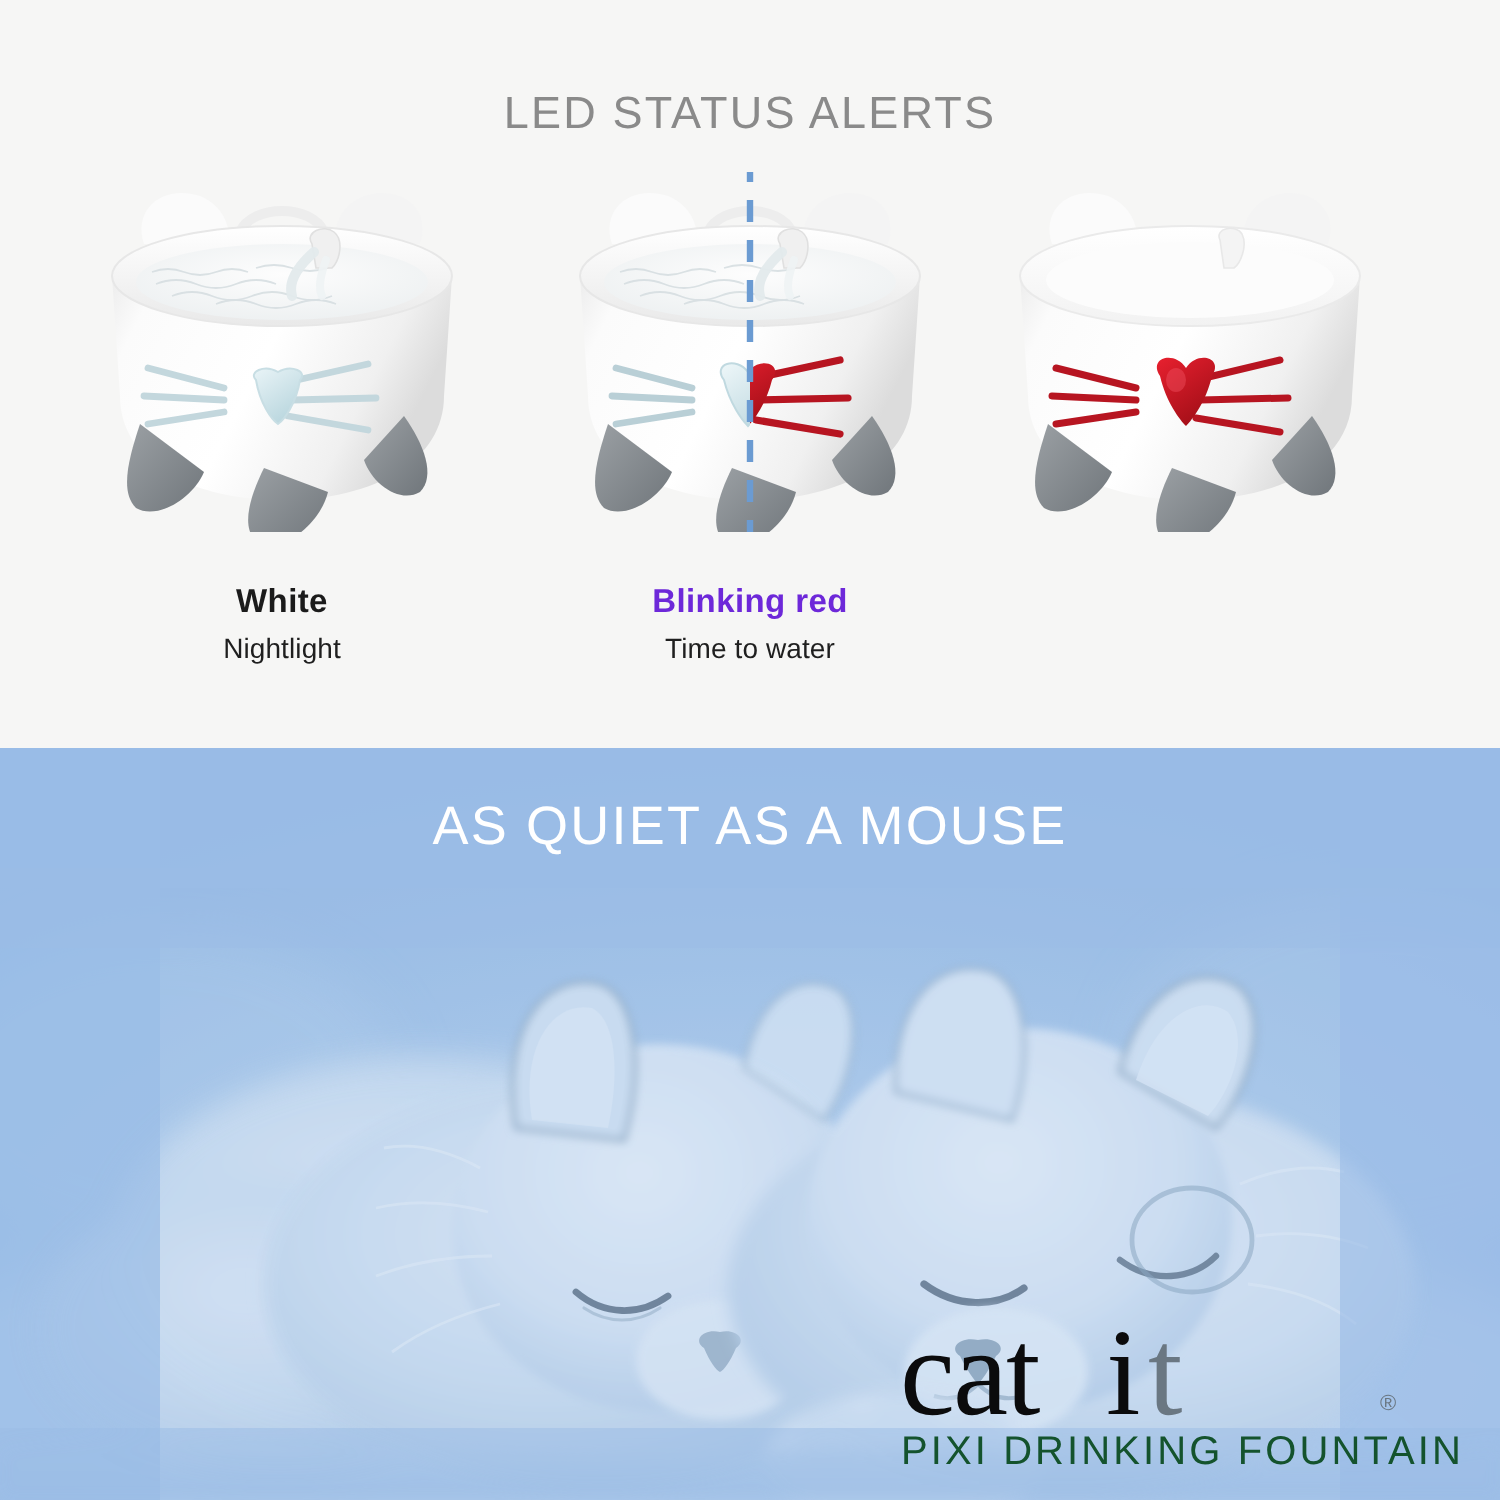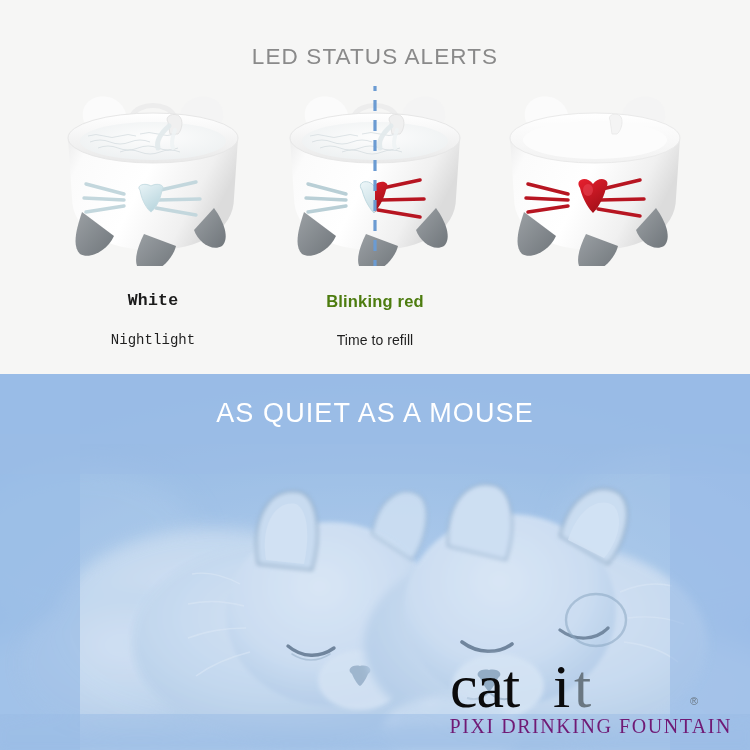--- a/index.html
+++ b/index.html
@@ -38,21 +38,21 @@
     color: #8a8a8a;
     font-weight: 400;
   }
 
   .fountain-col {
     position: absolute;
     top: 86px;
     width: 250px;
     height: 280px;
   }
-  #col-1 { left: 28px; font-family: Liberation Mono, monospace; }
+  #col-1 { left: 16px; }
   #col-2 { left: 250px; }
   #col-3 { left: 470px; }
 
   .fountain-art {
     position: absolute;
     left: 0; top: 0;
     width: 250px;
     height: 180px;
   }
   .fountain-art svg { display: block; }
@@ -64,23 +64,23 @@
     width: 250px;
     text-align: center;
   }
   .label-main {
     font-size: 16.5px;
     font-weight: bold;
     color: #1b1b1b;
     letter-spacing: 0.2px;
     line-height: 20px;
   }
-  .label-main.red { color: #4d7c0f; }
+  .label-main.red { color: #6d28d9; }
   .label-sub {
-    margin-top: 20px;
+    margin-top: 4px;
     font-size: 14px;
     color: #1f1f1f;
     font-weight: 400;
     letter-spacing: 0.05px;
     line-height: 18px;
   }
 
   
   #bottom-panel {
     position: absolute;
@@ -120,26 +120,25 @@
   #logo-wordmark {
     position: relative;
     height: 62px;
     width: 258px;
     text-align: center;
   }
   #logo-wordmark svg { display: block; }
   #logo-tagline {
     font-size: 20px;
     letter-spacing: 1.55px;
-    color: #701a75;
+    color: #14532d;
     font-weight: 400;
     text-align: right;
     margin-top: -2px;
     white-space: nowrap;
-    font-family: Liberation Serif, serif;
   }
 </style>
 </head>
 <body>
 
 <div id="page">
 
   <div id="top-panel">
 
     <div id="top-title">LED STATUS ALERTS</div>
@@ -298,21 +297,21 @@
           </g>
           <g clip-path="url(#rightHalf2)">
             <path d="M112 104 C106 96 118 92 124 100 C130 92 142 96 136 104 C133 116 127 124 124 127 C121 124 115 116 112 104 Z" fill="url(#noseG2b)"></path>
           </g>
 
           <line x1="125" y1="-6" x2="125" y2="196" stroke="#6b9bd2" stroke-width="3.2" stroke-dasharray="11 9" stroke-linecap="butt"></line>
         </svg>
       </div>
       <div class="label-block">
         <div class="label-main red">Blinking red</div>
-        <div class="label-sub">Time to refill</div>
+        <div class="label-sub">Time to water</div>
       </div>
     </div>
 
     <div class="fountain-col" id="col-3">
       <div class="fountain-art">
         <svg width="250" height="180" viewBox="0 0 250 180" xmlns="http://www.w3.org/2000/svg">
           <defs>
             <linearGradient id="bodyG3" x1="0" y1="0" x2="1" y2="0.4">
               <stop offset="0" stop-color="#e6e6e6"></stop>
               <stop offset="0.18" stop-color="#fbfbfb"></stop>

